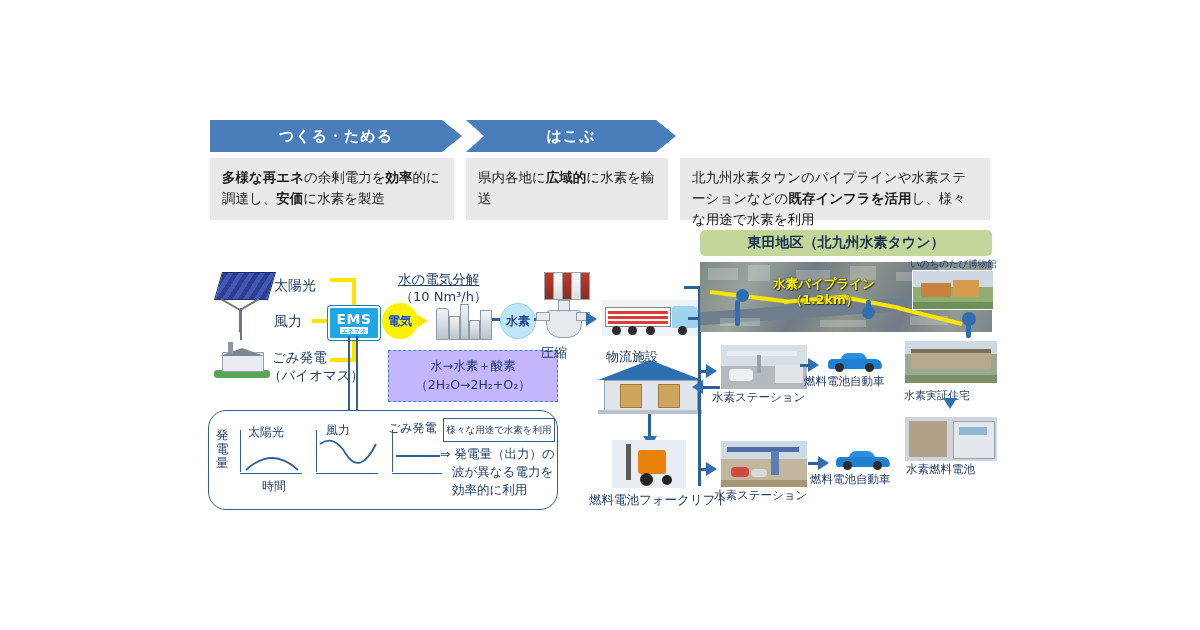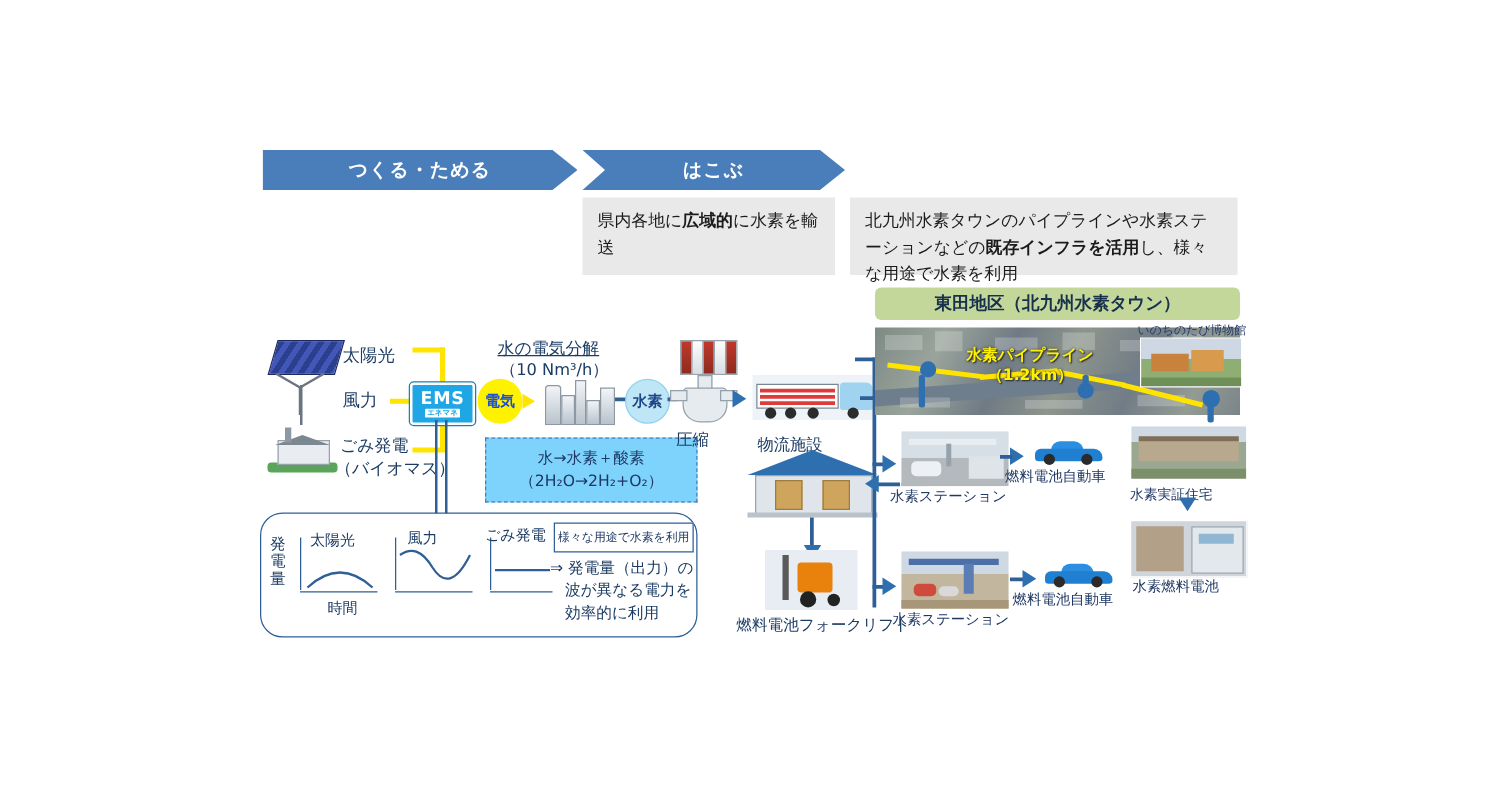--- a/index.html
+++ b/index.html
@@ -70,21 +70,21 @@
   .bub{position:absolute;border-radius:50%;display:flex;align-items:center;justify-content:center;
     font-weight:bold;font-size:12px;}
   .bub.yel{background:#fff200;color:#1d4ed8;}
   .bub.blu{background:#bfe6f7;color:#1c4587;border:1px solid #8fd2ee;}
 
   
   .dashbox{
     position:absolute;border:1px dashed #4a7ebb;color:#1f3864;
     font-size:12.5px;line-height:1.5;text-align:center;
     display:flex;flex-direction:column;align-items:center;justify-content:center;
-    background:#7dd3fc;
+    background:#c4b5fd;
   }
 
   
   .panel{
     position:absolute;left:208px;top:410px;width:348px;height:98px;
     border:1.6px solid #2e5f97;border-radius:18px;background:#fff;
   }
   .emsbox{
     position:absolute;left:443px;top:418px;width:110px;height:22px;
     border:1.4px solid #2e5f97;background:#fff;color:#1f3864;
@@ -171,20 +171,21 @@
   .bundle i.red{background:linear-gradient(#c0392b,#8d2b20);}
 </style>
 </head>
 <body>
 
 <div class="stage">
 
   <div class="chev c1">つくる・ためる</div>
   <div class="chev c2">はこぶ</div>
 
+  <div class="desc d1"><b>多様な再エネ</b>の余剰電力を<b>効率</b>的に調達し、<b>安価</b>に水素を製造</div>
   <div class="desc d2">県内各地に<b>広域的</b>に水素を輸送</div>
   <div class="desc d3">北九州水素タウンのパイプラインや水素ステーションなどの<b>既存インフラを活用</b>し、様々な用途で水素を利用</div>
 
   <div class="greenbar g2">東田地区（北九州水素タウン）</div>
 
   <div class="solar"></div>
   <div class="t" style="left:274px;top:276px;font-size:14px;">太陽光</div>
 
   <div class="wind">
     <div class="pole"></div>

